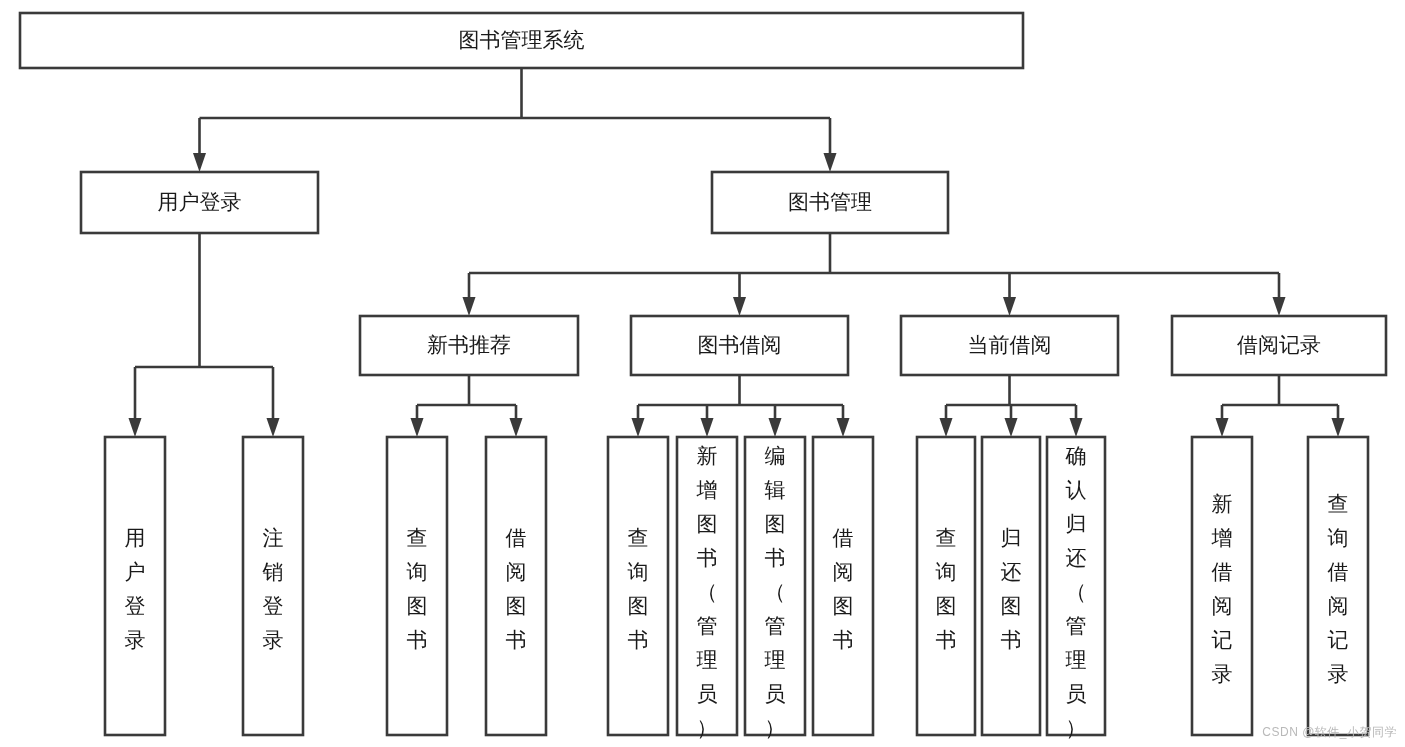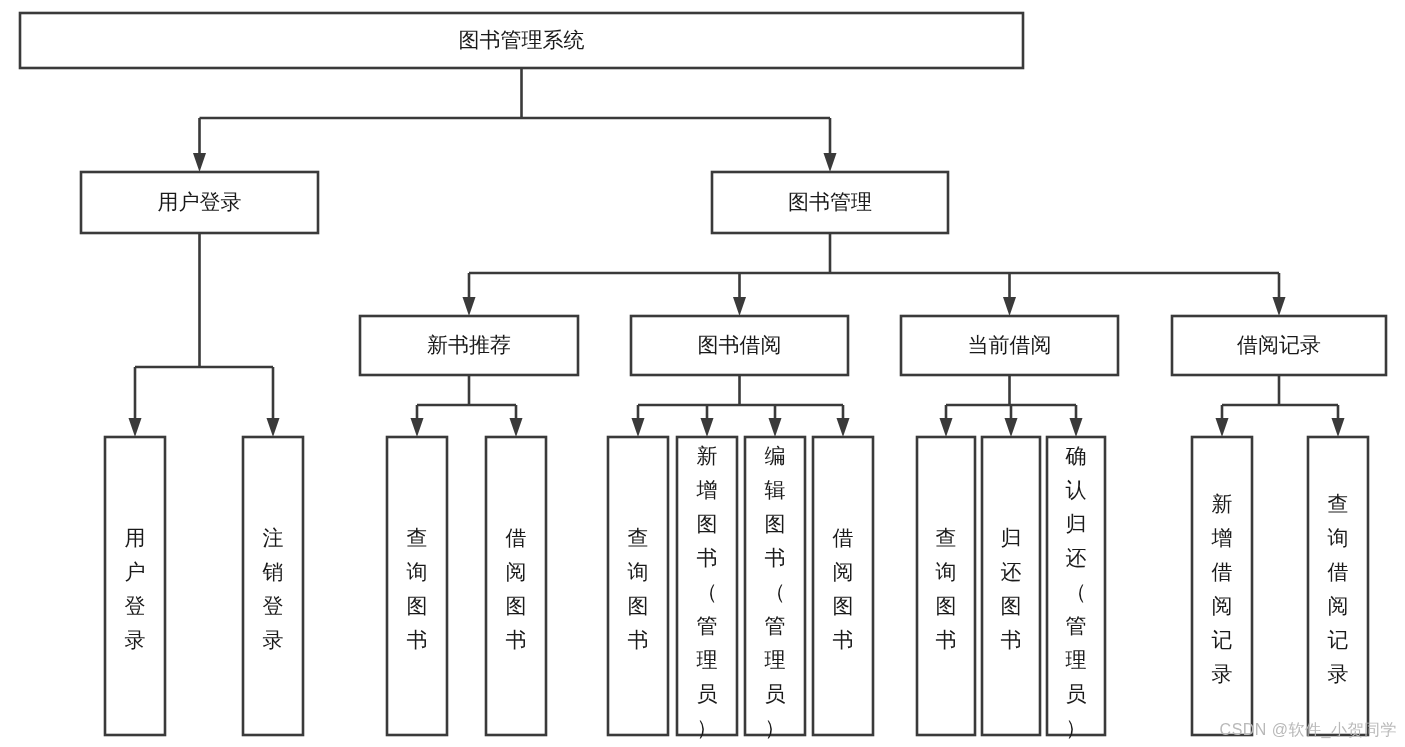--- a/index.html
+++ b/index.html
@@ -51,21 +51,21 @@
     font-family: "Liberation Sans", "DejaVu Sans", sans-serif;
     fill: #1a1a1a;
     font-size: 21px;
     text-anchor: middle;
   }
   .watermark {
     position: absolute;
     right: 8px;
     bottom: 6px;
     font-family: "Liberation Sans", "DejaVu Sans", sans-serif;
-    font-size: 16px;
+    font-size: 12px;
     color: #b9b9b9;
     letter-spacing: 0.5px;
     white-space: nowrap;
     user-select: none;
   }
 </style>
 </head>
 <body>
 
 <div id="diagram-root">

